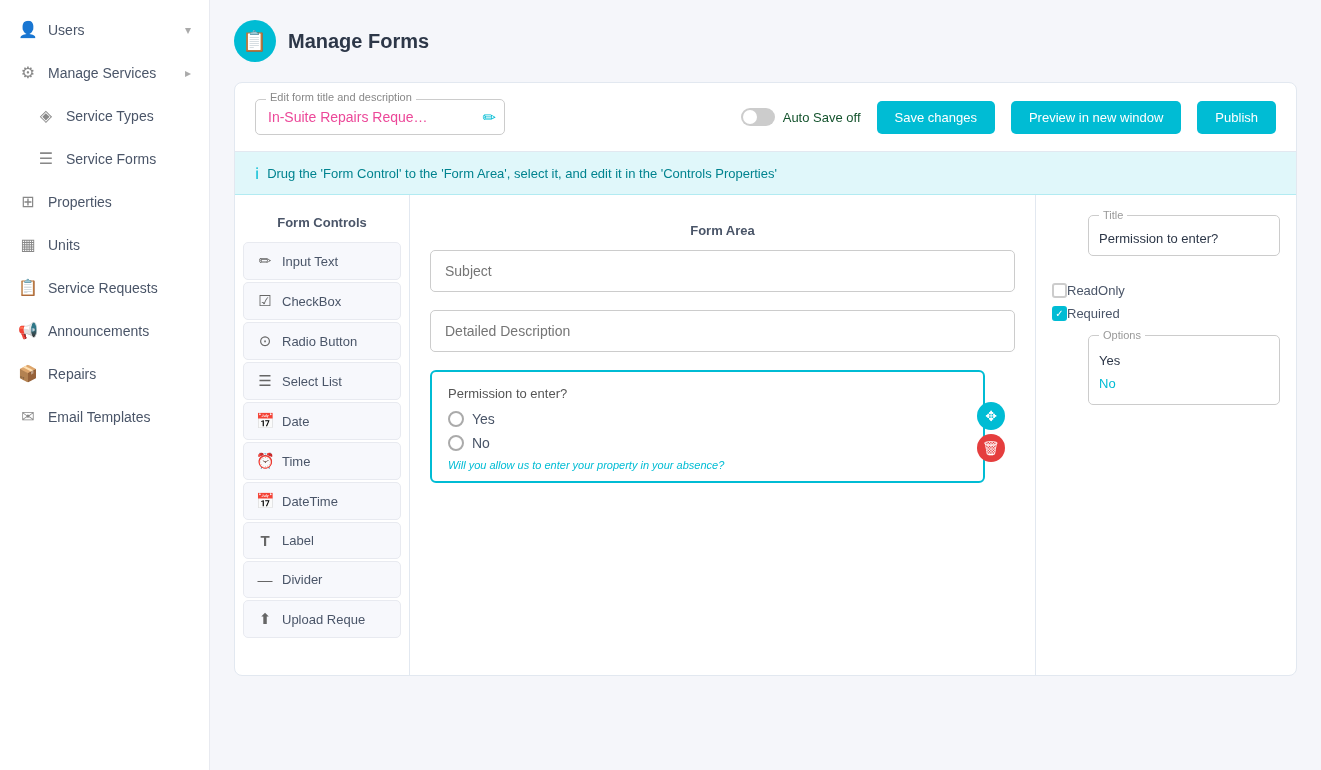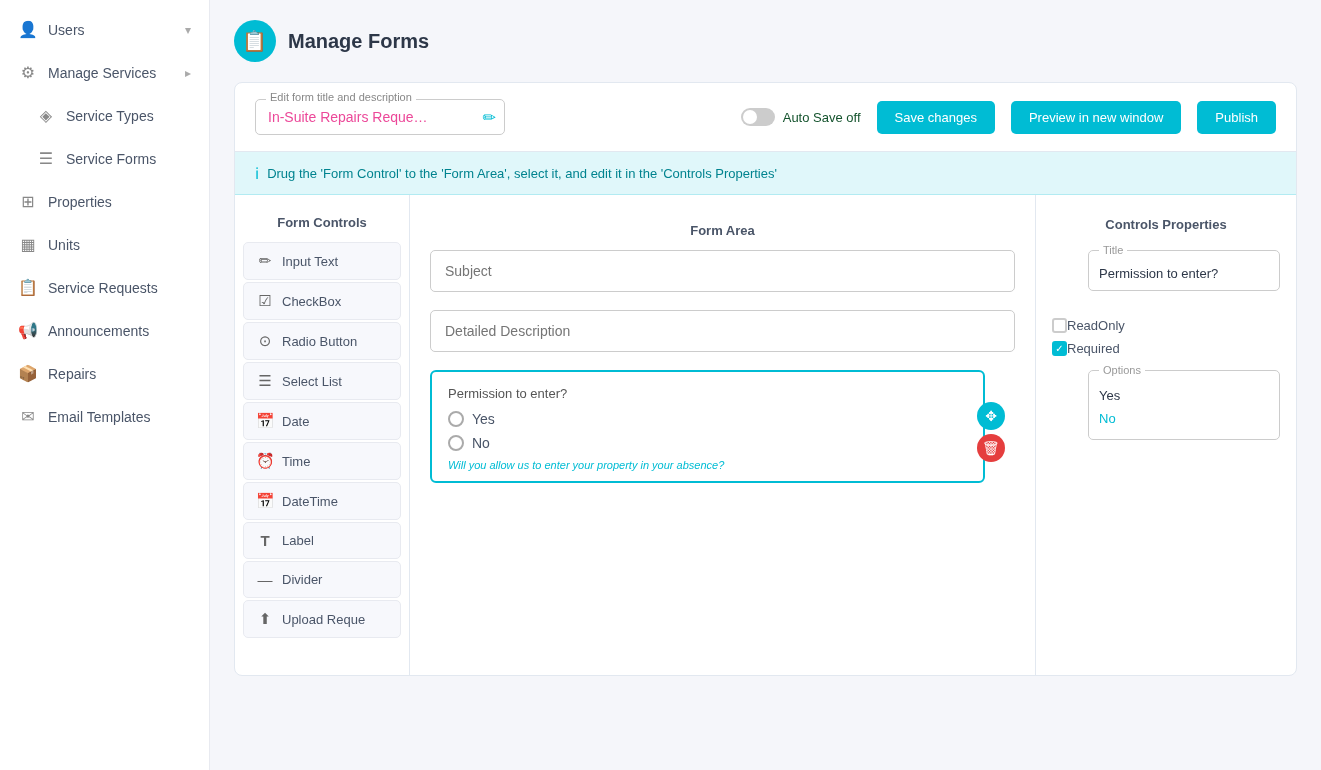--- a/index.html
+++ b/index.html
@@ -459,21 +459,20 @@
             <div class="form-radio-hint">Will you allow us to enter your property in your absence?</div>
           </div>
           <div class="form-radio-actions">
             <button class="action-btn move">✥</button>
             <button class="action-btn delete">🗑</button>
           </div>
         </div>
       </div>
 
       <div class="controls-props-col">
-        <div class="col-header">Controls Properties</div>
 
         <div class="props-group">
           <fieldset class="props-fieldset">
             <legend>Title</legend>
             <input class="props-input" style="border: none; padding: 0px;" value="Permission to enter?">
           </fieldset>
         </div>
 
 
         <div class="checkbox-row">

